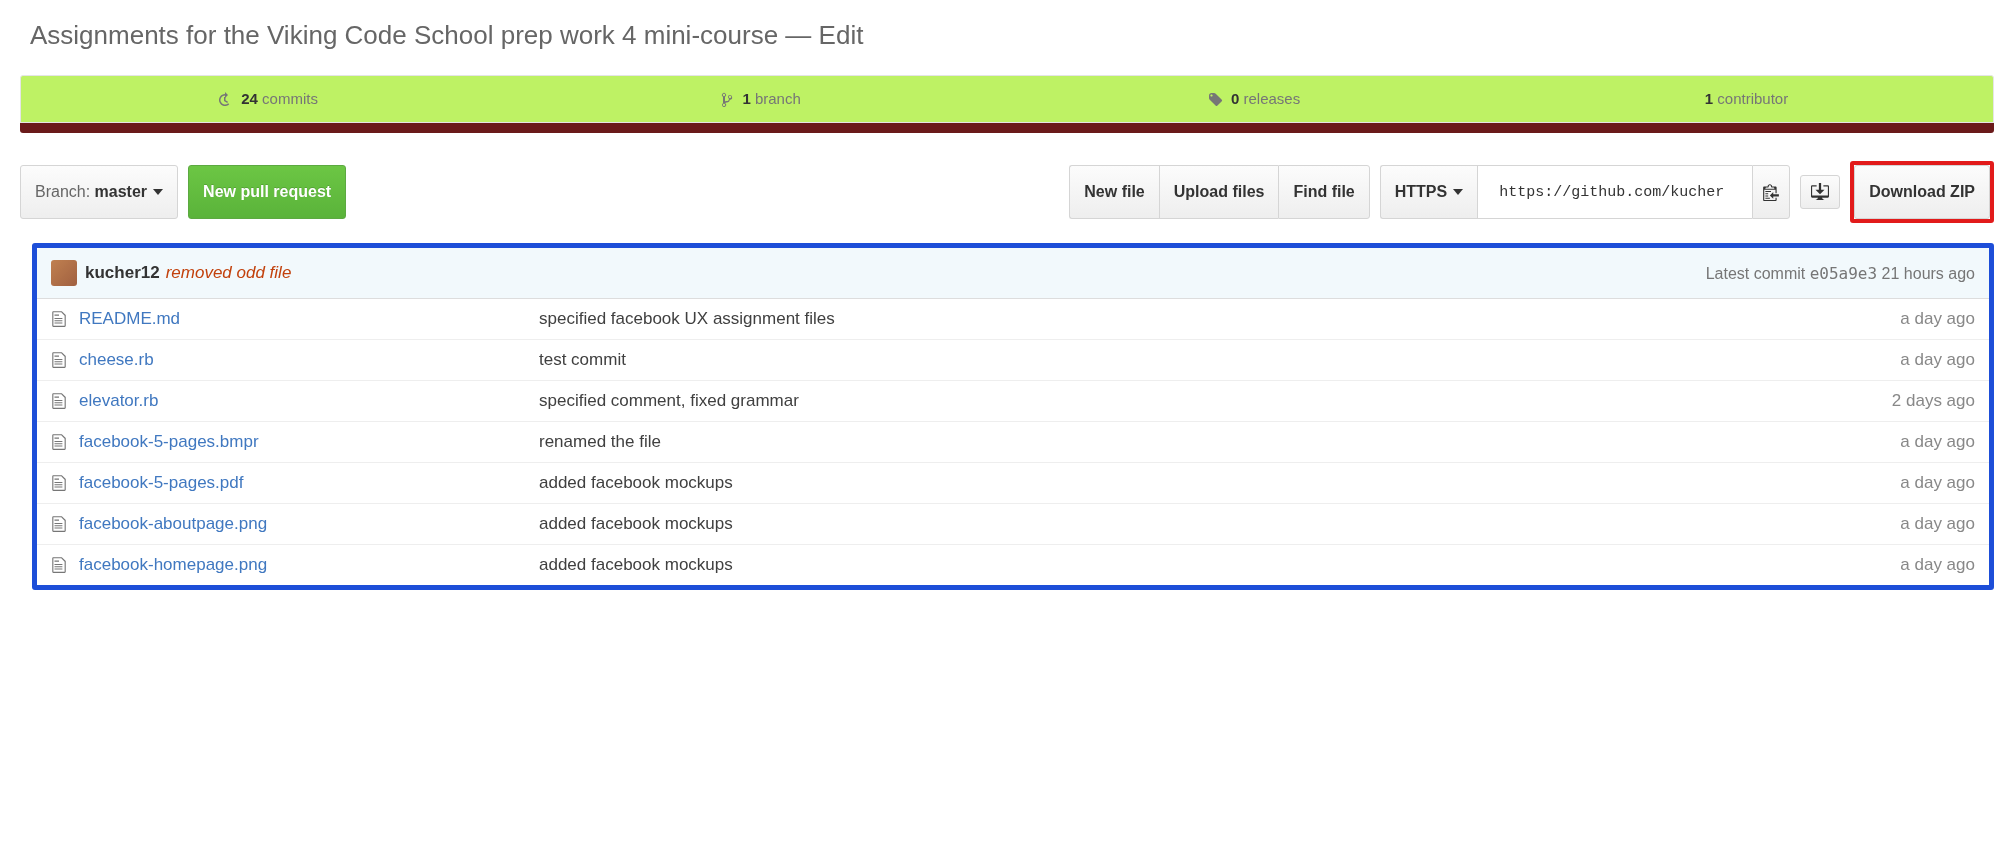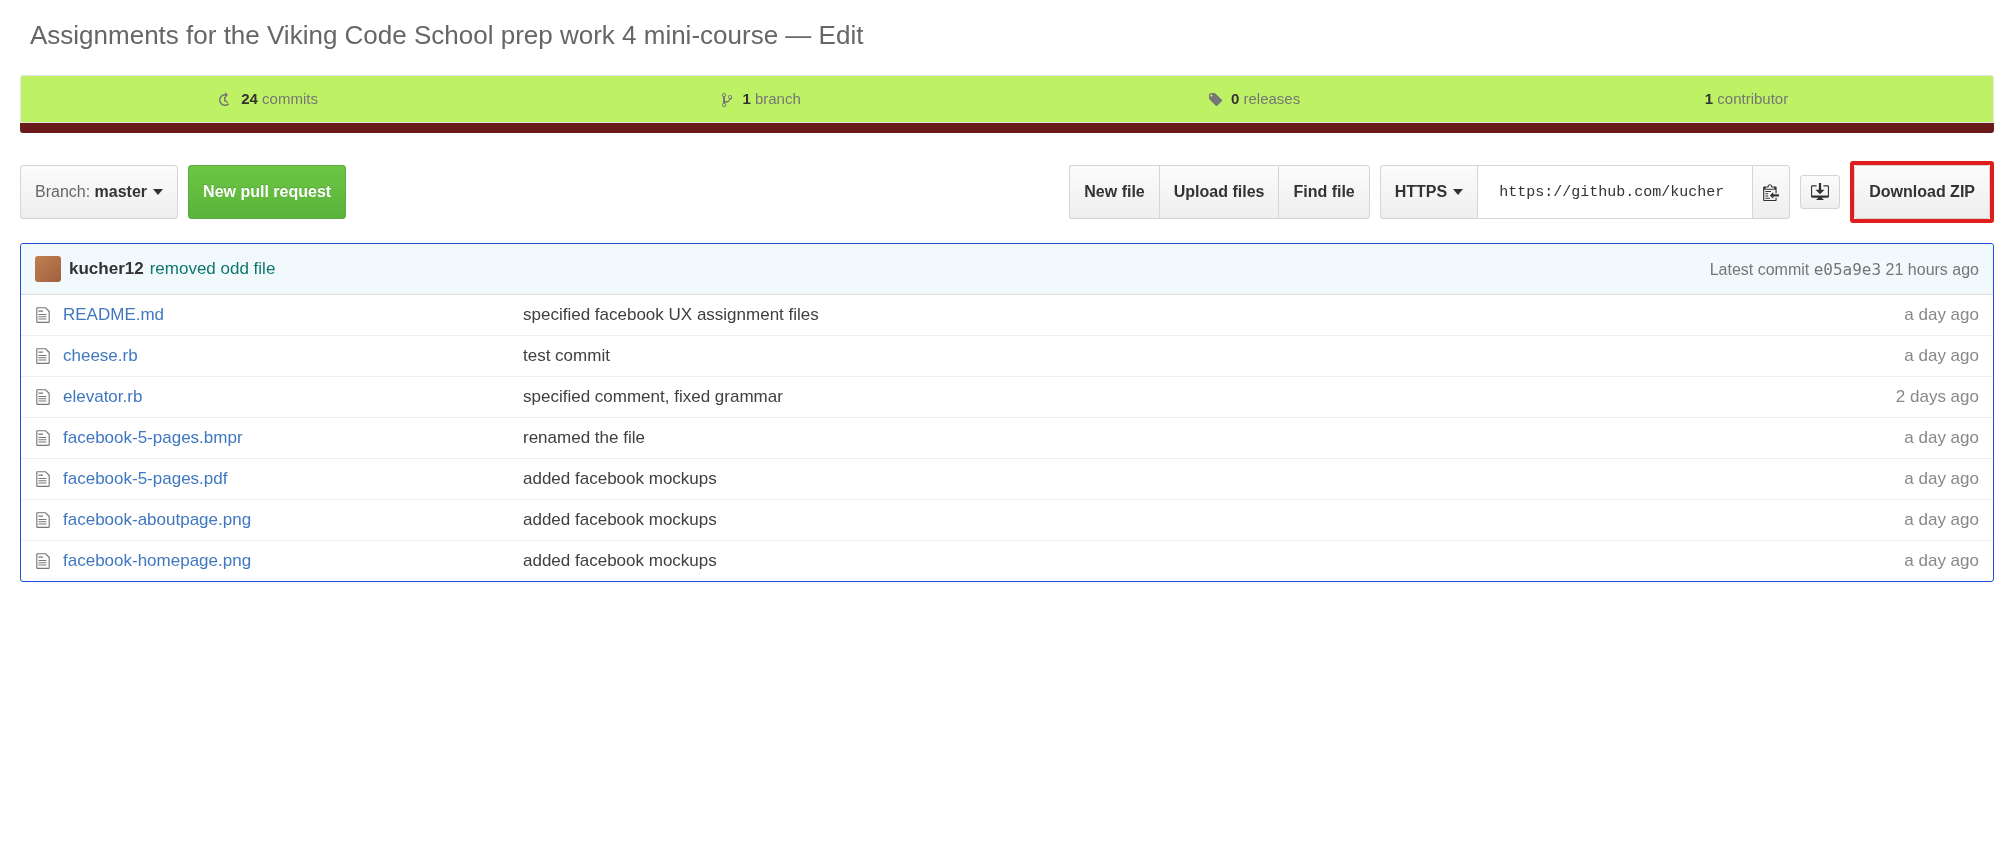--- a/index.html
+++ b/index.html
@@ -95,40 +95,41 @@
   .caret {
     display: inline-block;
     width: 0; height: 0;
     border-left: 5px solid transparent;
     border-right: 5px solid transparent;
     border-top: 6px solid #333;
     margin-left: 6px;
     vertical-align: middle;
   }
   .file-box {
-    border: 1px solid #1d4ed8;
-    border-radius: 3px;
+    border: 5px solid #1d4ed8;
+    border-radius: 3px;
+    margin-left: 12px;
   }
   .commit-bar {
     display: flex;
     align-items: center;
     padding: 12px 14px;
     background: #f2f9fc;
     border-bottom: 1px solid #ddd;
     border-radius: 3px 3px 0 0;
     font-size: 17px;
   }
   .avatar {
     width: 26px; height: 26px;
     background: linear-gradient(135deg,#c08050,#a06040);
     border-radius: 3px;
     margin-right: 8px;
   }
   .commit-author { font-weight: 700; color: #333; margin-right: 6px; }
-  .commit-msg { color: #0f766e; }
+  .commit-msg { color: #c2410c; font-style: italic; }
   .commit-meta { margin-left: auto; color: #767676; font-size: 16px; }
   .commit-sha { font-family: SFMono-Regular, Consolas, monospace; color: #767676; }
   .file-row {
     display: flex;
     align-items: center;
     padding: 10px 14px;
     border-bottom: 1px solid #eee;
     font-size: 17px;
   }
   .file-row:last-child { border-bottom: none; }

